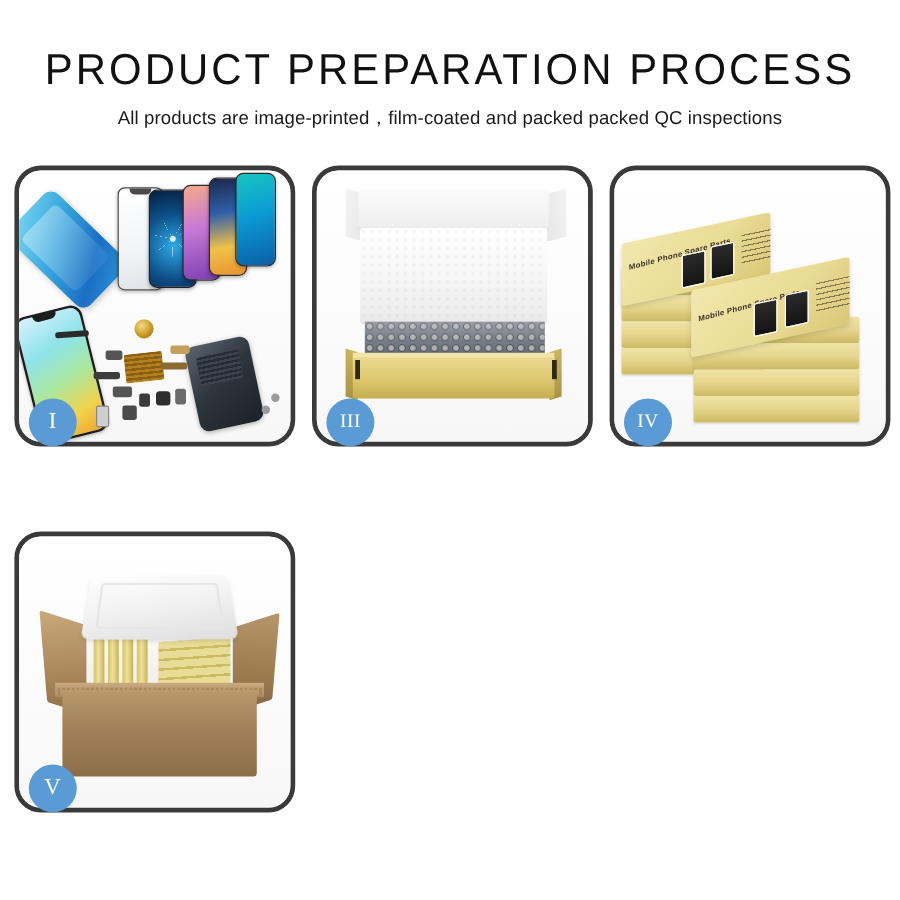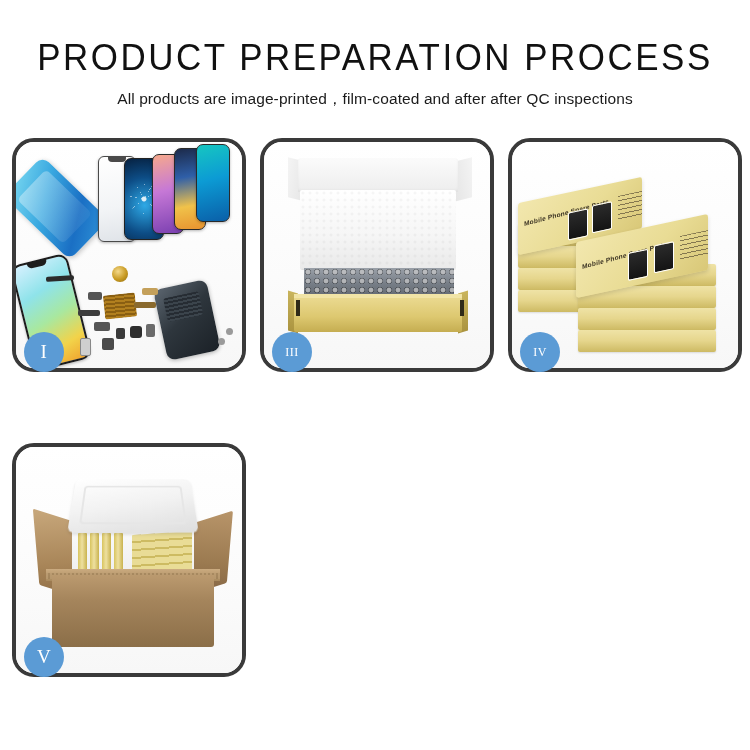--- a/index.html
+++ b/index.html
@@ -85,21 +85,21 @@
     background: #5b9bd5;
     color: #ffffff;
     display: flex;
     align-items: center;
     justify-content: center;
     font-family: "Liberation Serif", serif;
     font-size: 19px;
     letter-spacing: 0.5px;
     z-index: 9;
   }
-  .step-badge.small { font-size: 12px; }
+  .step-badge.small { font-size: 16px; }
 
   
   .ph {
     position: absolute;
     border-radius: 7px;
     box-shadow: 0 1px 3px rgba(0,0,0,.28);
   }
   .p1-blueFilm {
     left: 12px; top: 20px;
     width: 56px; height: 92px;
@@ -439,21 +439,21 @@
     border-radius:1px;
   }
 
   .noselect { user-select: none; }
 </style>
 </head>
 <body class="noselect">
 
 <div class="header">
   <h1 class="page-title">PRODUCT PREPARATION PROCESS</h1>
-  <p class="page-subtitle">All products are image-printed，film-coated and after after QC inspections</p>
+  <p class="page-subtitle">All products are image-printed，film-coated and packed packed QC inspections</p>
 </div>
 
 <div class="grid">
 
   <div class="panel">
     <div class="panel-stage">
       <div class="ph p1-blueFilm"></div>
       <div class="ph p1-glass"></div>
       <div class="ph p1-scr1"></div>
       <div class="ph p1-scr2"></div>

